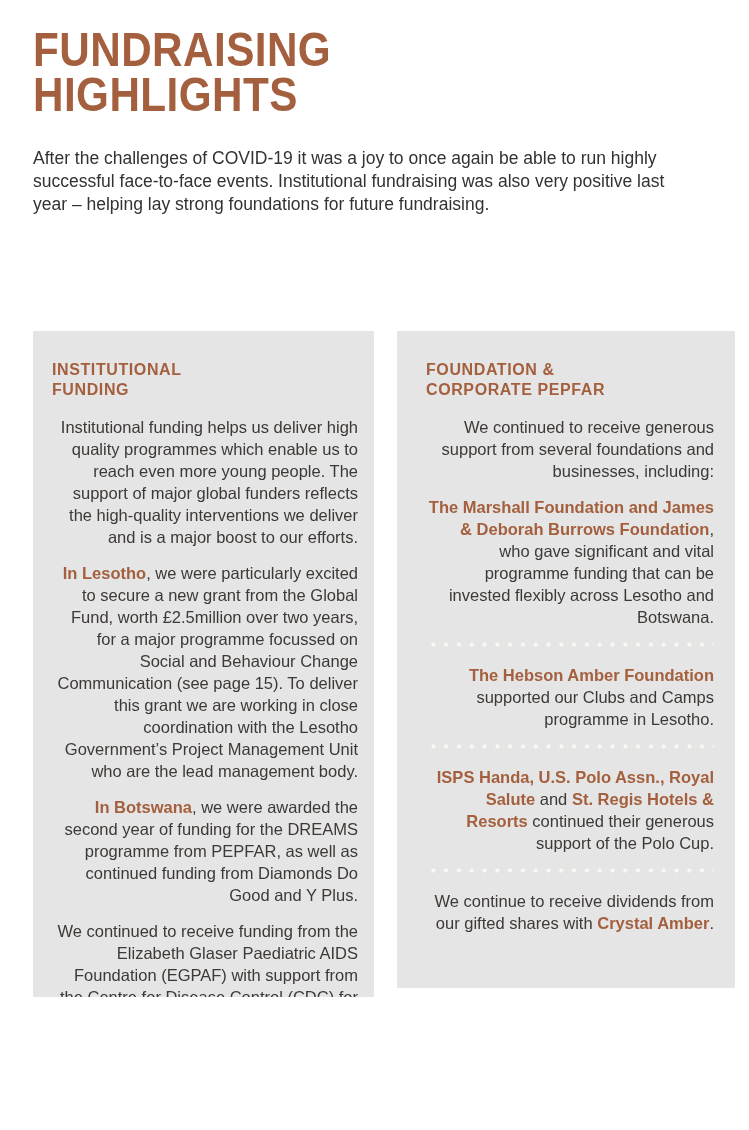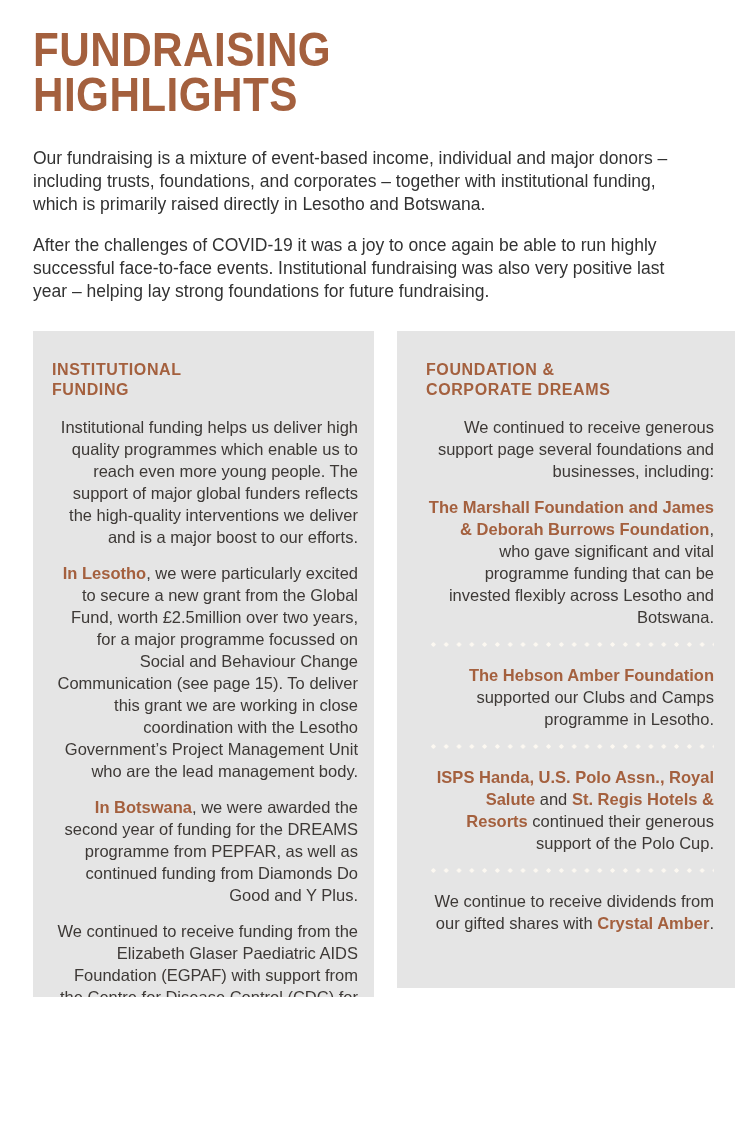--- a/index.html
+++ b/index.html
@@ -42,41 +42,40 @@
 <body>
 
 <div class="page">
 
   <h1 class="title">
     <span class="tline">FUNDRAISING</span>
     <span class="tline">HIGHLIGHTS</span>
   </h1>
 
   <div class="intro">
-    <p>Our fundraising is a mixture of event-based income, individual and major donors – including trusts, foundations, and corporates – together with institutional funding, which is primarily raised directly in Lesotho and Botswana.</p>
     <p>After the challenges of COVID-19 it was a joy to once again be able to run highly successful face-to-face events. Institutional fundraising was also very positive last year – helping lay strong foundations for future fundraising.</p>
   </div>
 
   <section class="box box-left">
     <h2>
       <span class="hline">INSTITUTIONAL</span>
       <span class="hline">FUNDING</span>
     </h2>
     <p>Institutional funding helps us deliver high quality programmes which enable us to reach even more young people. The support of major global funders reflects the high-quality interventions we deliver and is a major boost to our efforts.</p>
     <p><span class="accent">In Lesotho</span><span>, we were particularly excited to secure a new grant from the Global Fund, worth £2.5million over two years, for a major programme focussed on Social and Behaviour Change Communication (see page 15). To deliver this grant we are working in close coordination with the Lesotho Government’s Project Management Unit who are the lead management body.</span></p>
     <p><span class="accent">In Botswana</span><span>, we were awarded the second year of funding for the DREAMS programme from PEPFAR, as well as continued funding from Diamonds Do Good and Y Plus.</span></p>
     <p>We continued to receive funding from the Elizabeth Glaser Paediatric AIDS Foundation (EGPAF) with support from the Centre for Disease Control (CDC) for the ALPEC programme, together with funding from UNICEF for the Let Youth Lead programme.</p>
   </section>
 
   <section class="box box-right">
     <h2>
       <span class="hline">FOUNDATION &amp;</span>
-      <span class="hline">CORPORATE DREAMS</span>
+      <span class="hline">CORPORATE PEPFAR</span>
     </h2>
-    <p>We continued to receive generous support page several foundations and businesses, including:</p>
+    <p>We continued to receive generous support from several foundations and businesses, including:</p>
     <p><span class="accent">The Marshall Foundation and James &amp; Deborah Burrows Foundation</span><span>, who gave significant and vital programme funding that can be invested flexibly across Lesotho and Botswana.</span></p>
     <div class="divider"></div>
     <p><span class="accent">The Hebson Amber Foundation</span><span> supported our Clubs and Camps programme in Lesotho.</span></p>
     <div class="divider"></div>
     <p><span class="accent">ISPS Handa, U.S. Polo Assn., Royal Salute</span><span> and </span><span class="accent">St. Regis Hotels &amp; Resorts</span><span> continued their generous support of the Polo Cup.</span></p>
     <div class="divider"></div>
     <p><span>We continue to receive dividends from our gifted shares with </span><span class="accent">Crystal Amber</span><span>.</span></p>
   </section>
 
 </div>

